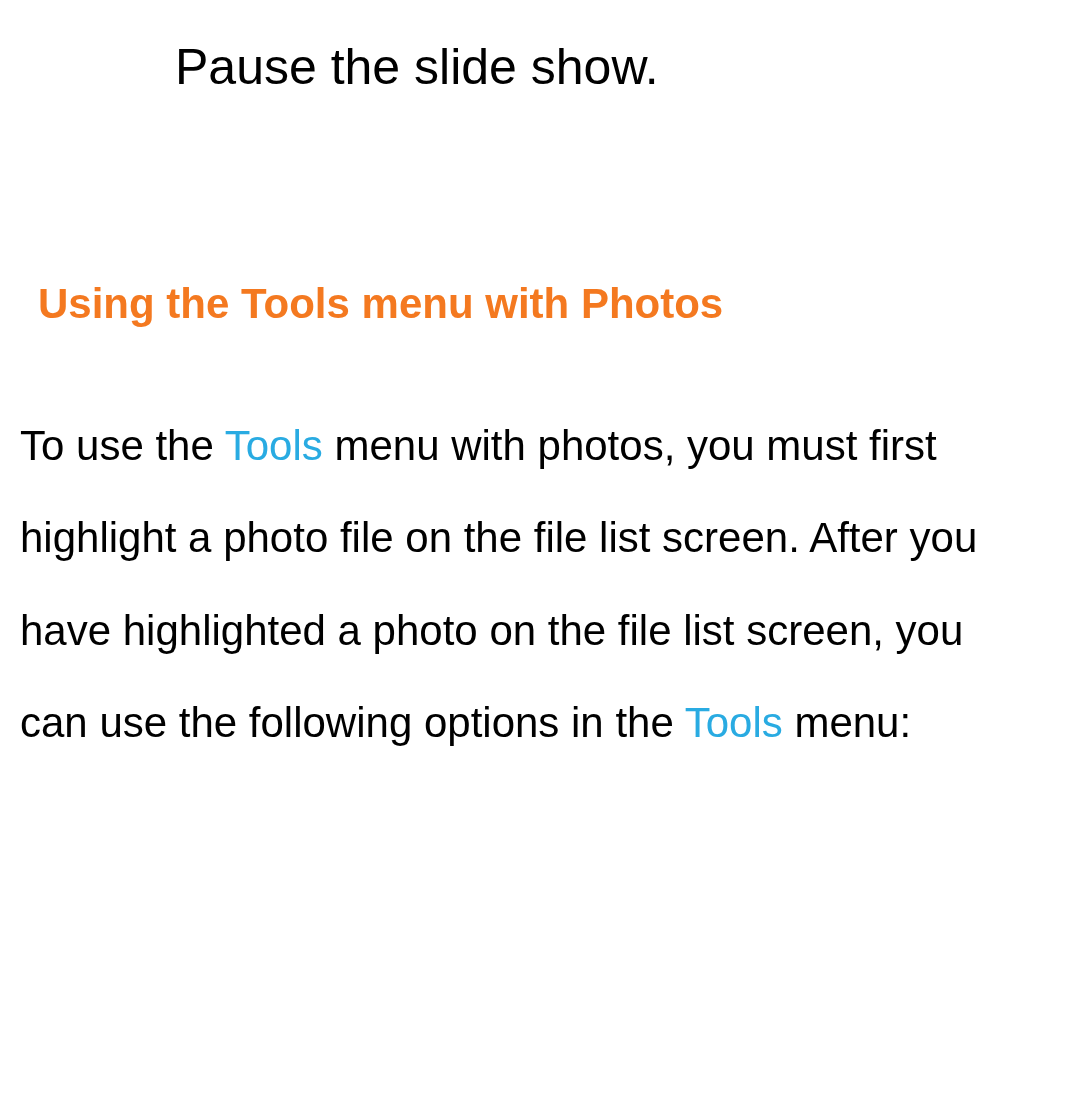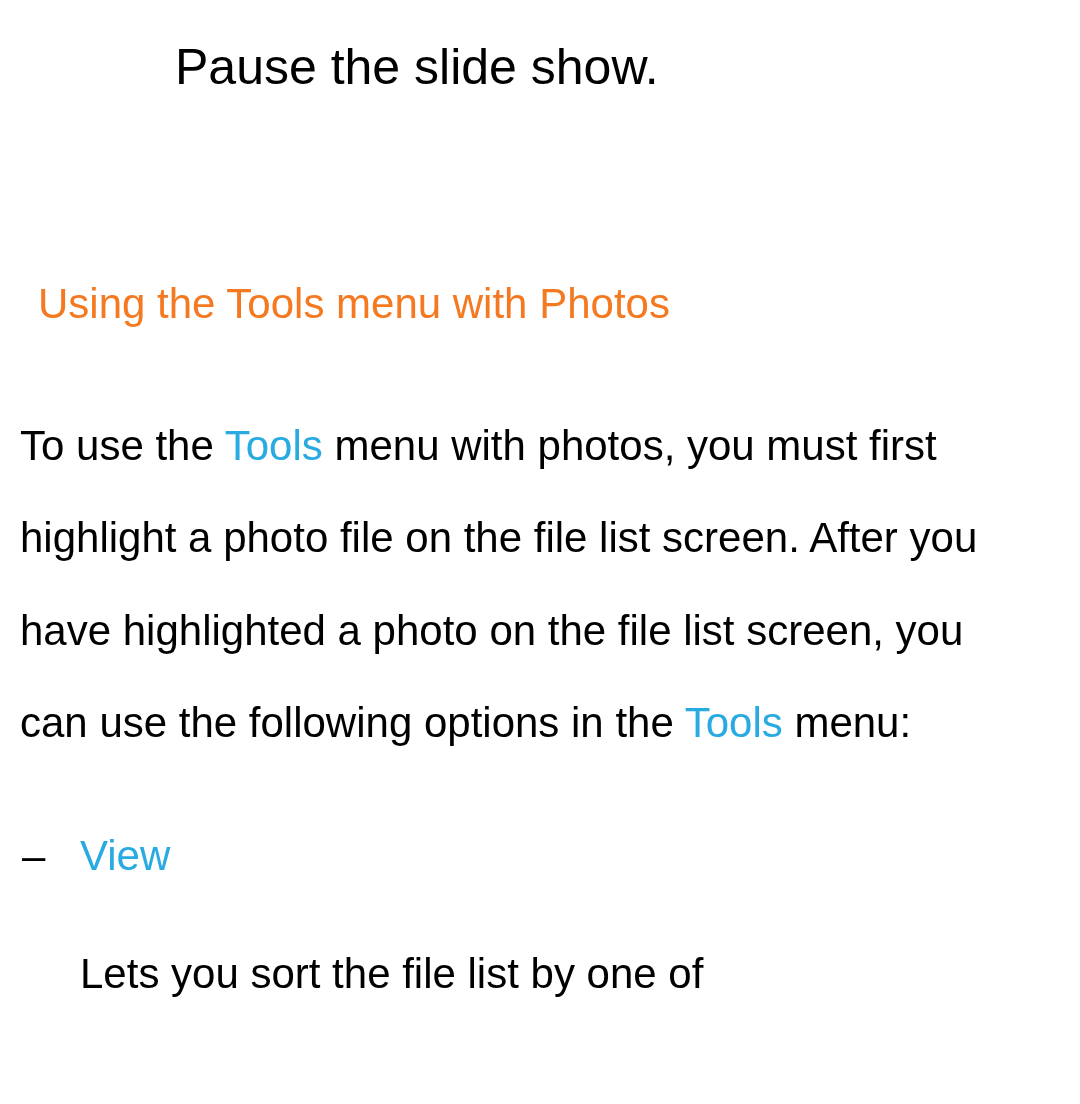--- a/index.html
+++ b/index.html
@@ -18,21 +18,21 @@
     .indent-1 {
       margin-left: 155px;
       font-size: 50px;
       line-height: 1.5;
     }
     .section-heading {
       margin-top: 175px;
       margin-left: 18px;
       font-size: 42px;
       color: #f47920;
-      font-weight: normal;
+      font-weight: bold;
     }
     .bullet-list {
       margin-top: 72px;
       list-style: none;
     }
     .bullet-item {
       position: relative;
       font-size: 42px;
       line-height: 2.2;
       padding-right: 45px;
@@ -77,20 +77,14 @@
 <body>
 
 <div class="indent-1">Pause the slide show.</div>
 
 <div class="section-heading">Using the Tools menu with Photos</div>
 
 <ul class="bullet-list">
   <li class="bullet-item">
     <span>To use the </span><span class="highlight">Tools</span><span> menu with photos, you must first highlight a photo file on the file list screen. After you have highlighted a photo on the file list screen, you can use the following options in the </span><span class="highlight">Tools</span><span> menu:</span>
 
-    <ul class="dash-list">
-      <li class="dash-item">
-        <span class="dash-title">View</span>
-        <div class="dash-desc">Lets you sort the file list by one of</div>
-      </li>
-    </ul>
   </li>
 </ul>
 
 </body></html>

